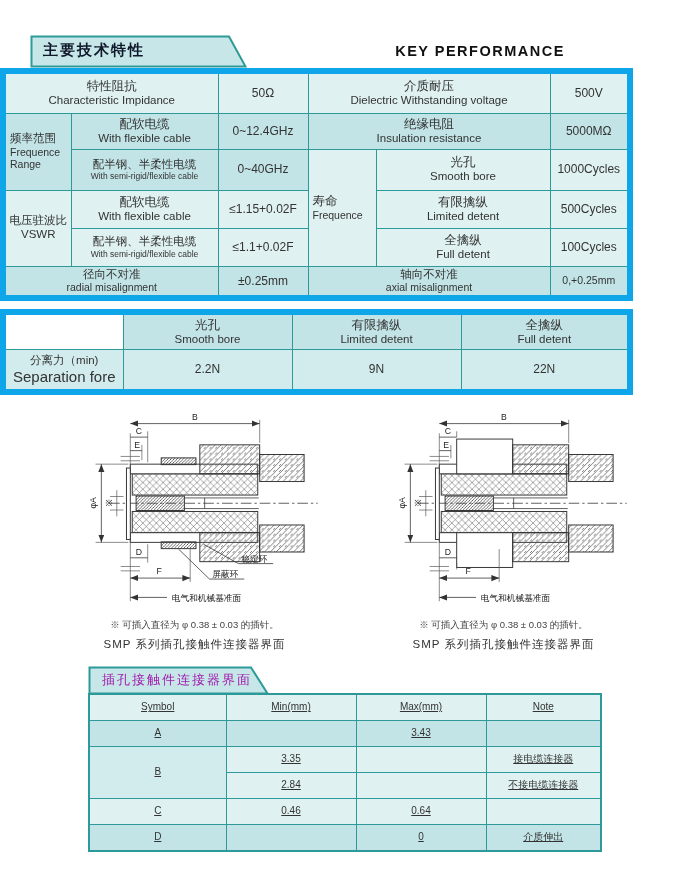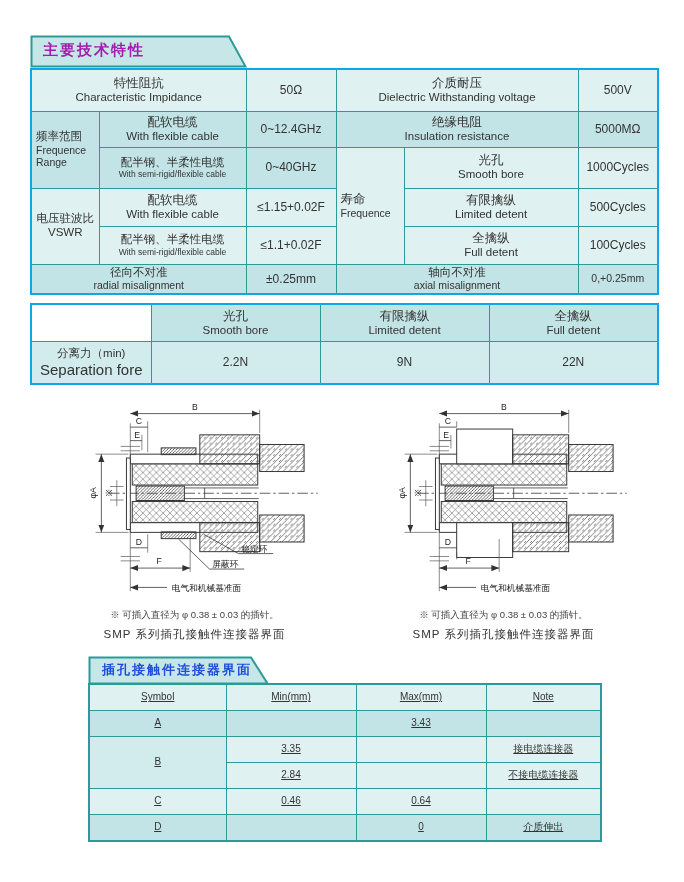--- a/index.html
+++ b/index.html
@@ -1,26 +1,26 @@
 <!DOCTYPE html>
 <html><head>
 <meta charset="utf-8">
 <style>
   html,body{margin:0;padding:0;background:#fff;}
   .page{position:relative;width:684px;height:882px;background:#fff;
         font-family:"Liberation Sans",sans-serif;color:#333;overflow:hidden;}
   
   .hdr{position:relative;height:33px;margin:35px 0 0 30px;width:627px;}
   .tab1-text{position:absolute;left:13px;top:6px;font-size:15px;font-weight:bold;
-             letter-spacing:2px;color:#a21caf;}
+             letter-spacing:2px;color:#0f172a;}
   .keyperf{position:absolute;left:250px;top:8px;width:400px;text-align:center;
            font-size:14.5px;font-weight:bold;letter-spacing:1.5px;color:#111;}
   
   table{border-collapse:collapse;table-layout:fixed;}
-  .t1,.t2{margin-left:30px;width:627px;border:2px solid #0ea5e9;}
+  .t1,.t2{width:627px;border:6px solid #0ea5e9;}
   .t1 td,.t2 td,.t3 td{border:1.4px solid #2d9a99;padding:1px 3px;vertical-align:middle;
      text-align:center;font-size:12px;line-height:1.2;}
   .dark{background:#c3e4e6;}
   .mid{background:#d2ebec;}
   .light{background:#dff1f0;}
   .white{background:#ffffff;}
   .cn{font-size:12.5px;}
   .en{font-size:11.5px;}
   .small-en{font-size:8.5px;}
   .leftal{text-align:left;padding-left:10px;}
@@ -33,35 +33,36 @@
   .fig{width:305px;margin-left:42px;text-align:center;}
   .fig + .fig{margin-left:4px;}
   .note{font-size:9.5px;color:#444;margin-top:2px;text-align:center;}
   .caption{font-size:11.5px;color:#333;margin-top:5px;letter-spacing:1px;}
   svg text{font-family:"Liberation Sans",sans-serif;font-size:9px;fill:#222;}
   .thin{stroke:#555;stroke-width:0.7;fill:none;}
   .dim{stroke:#333;stroke-width:0.8;fill:none;}
   .cl{stroke:#333;stroke-width:0.8;stroke-dasharray:11 3 2.5 3;fill:none;}
   
   .t3wrap{position:relative;margin:14px 0 0 88px;width:512px;}
-  .tab3-text{position:absolute;left:14px;top:5px;font-size:13px;font-weight:bold;
-             letter-spacing:2px;color:#1d4ed8;}
+  .tab3-text{position:absolute;left:14px;top:5px;font-size:13px;font-weight:normal;
+             letter-spacing:2px;color:#a21caf;}
   .t3{width:512px;border:2px solid #2d9a99;}
   .t3 td{height:23px;font-size:10px;text-decoration:underline;}
 </style>
 </head>
 <body>
 
 <div class="page">
 
   <div class="hdr">
     <svg width="217" height="33" viewBox="0 0 217 33">
       <polygon points="1.5,1.5 199,1.5 215.5,31.5 1.5,31.5" fill="#c6e6e7" stroke="#2d9a99" stroke-width="2"></polygon>
     </svg>
     <span class="tab1-text">主要技术特性</span>
+    <span class="keyperf">KEY  PERFORMANCE</span>
   </div>
 
   <table class="t1">
     <colgroup>
         <col style="width:68px">
         <col style="width:147px">
         <col style="width:90px">
         <col style="width:68px">
         <col style="width:174px">
         <col style="width:80px">

